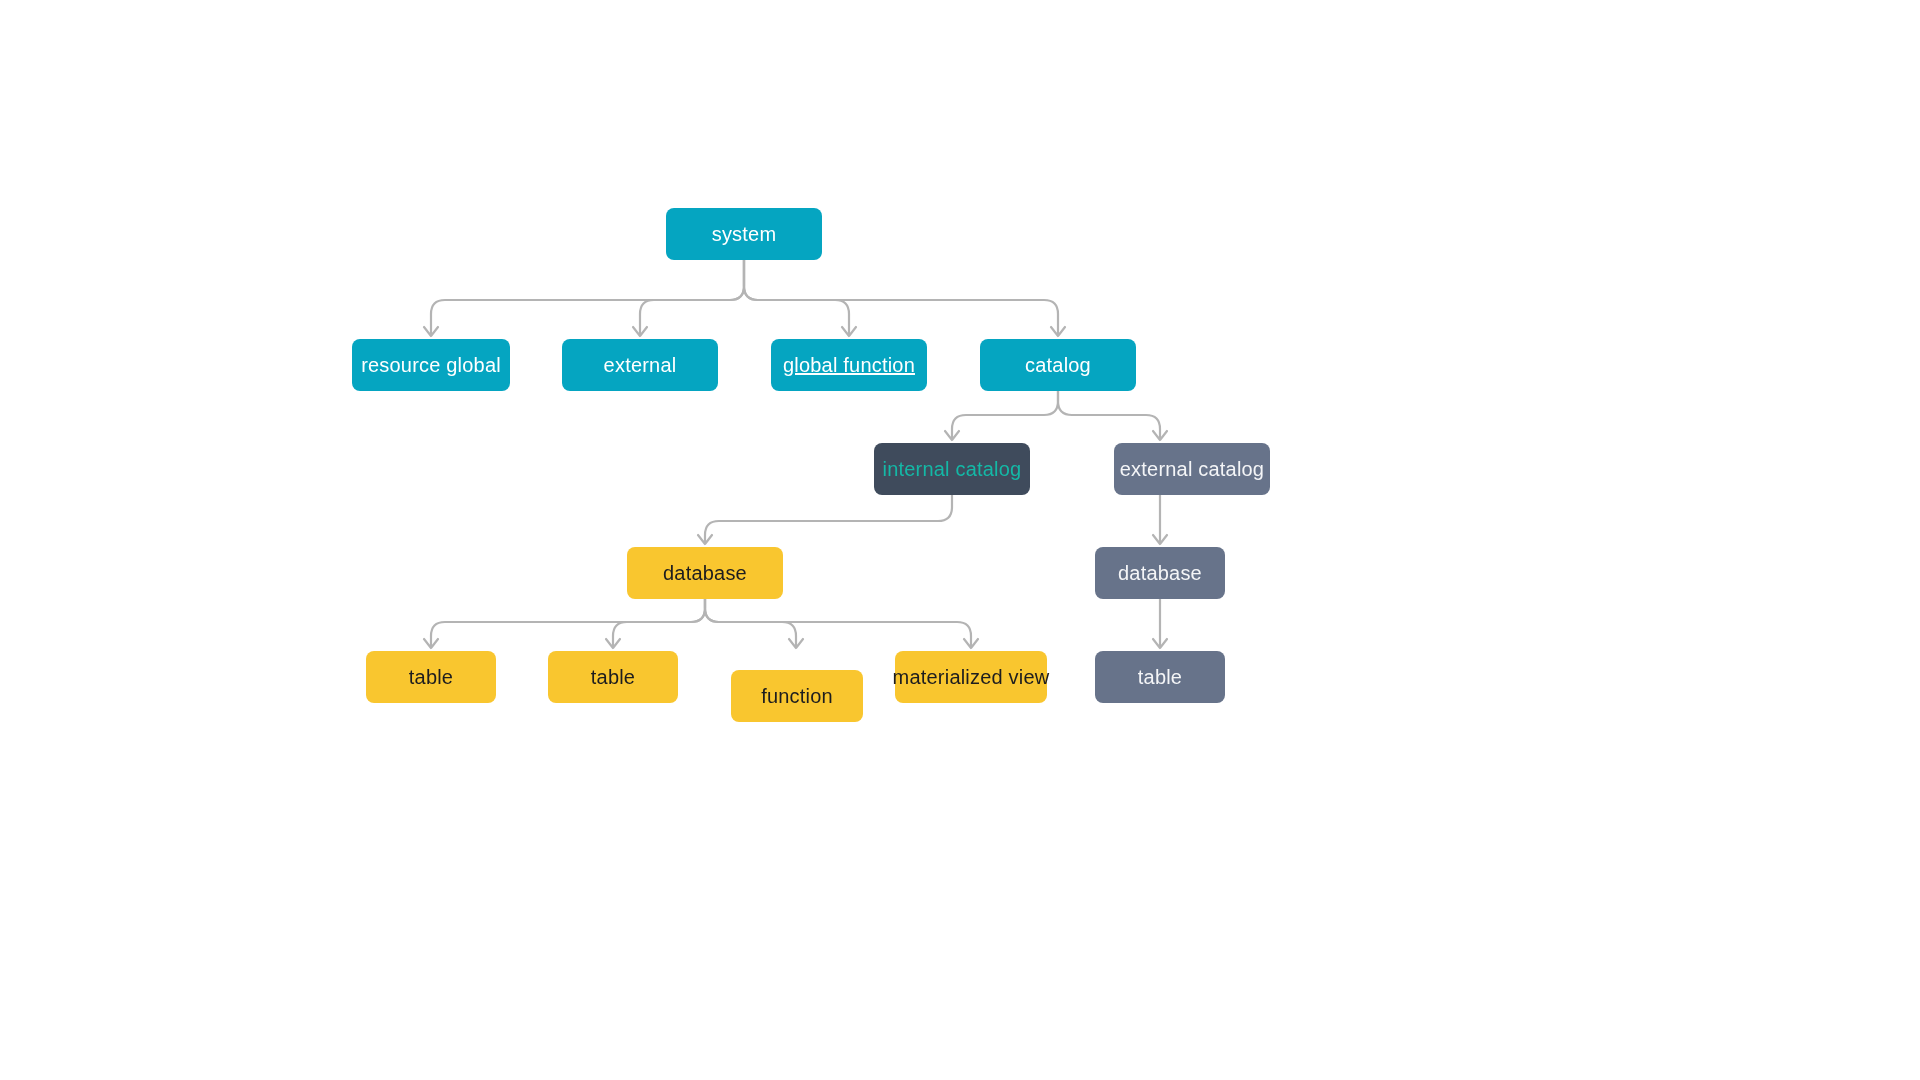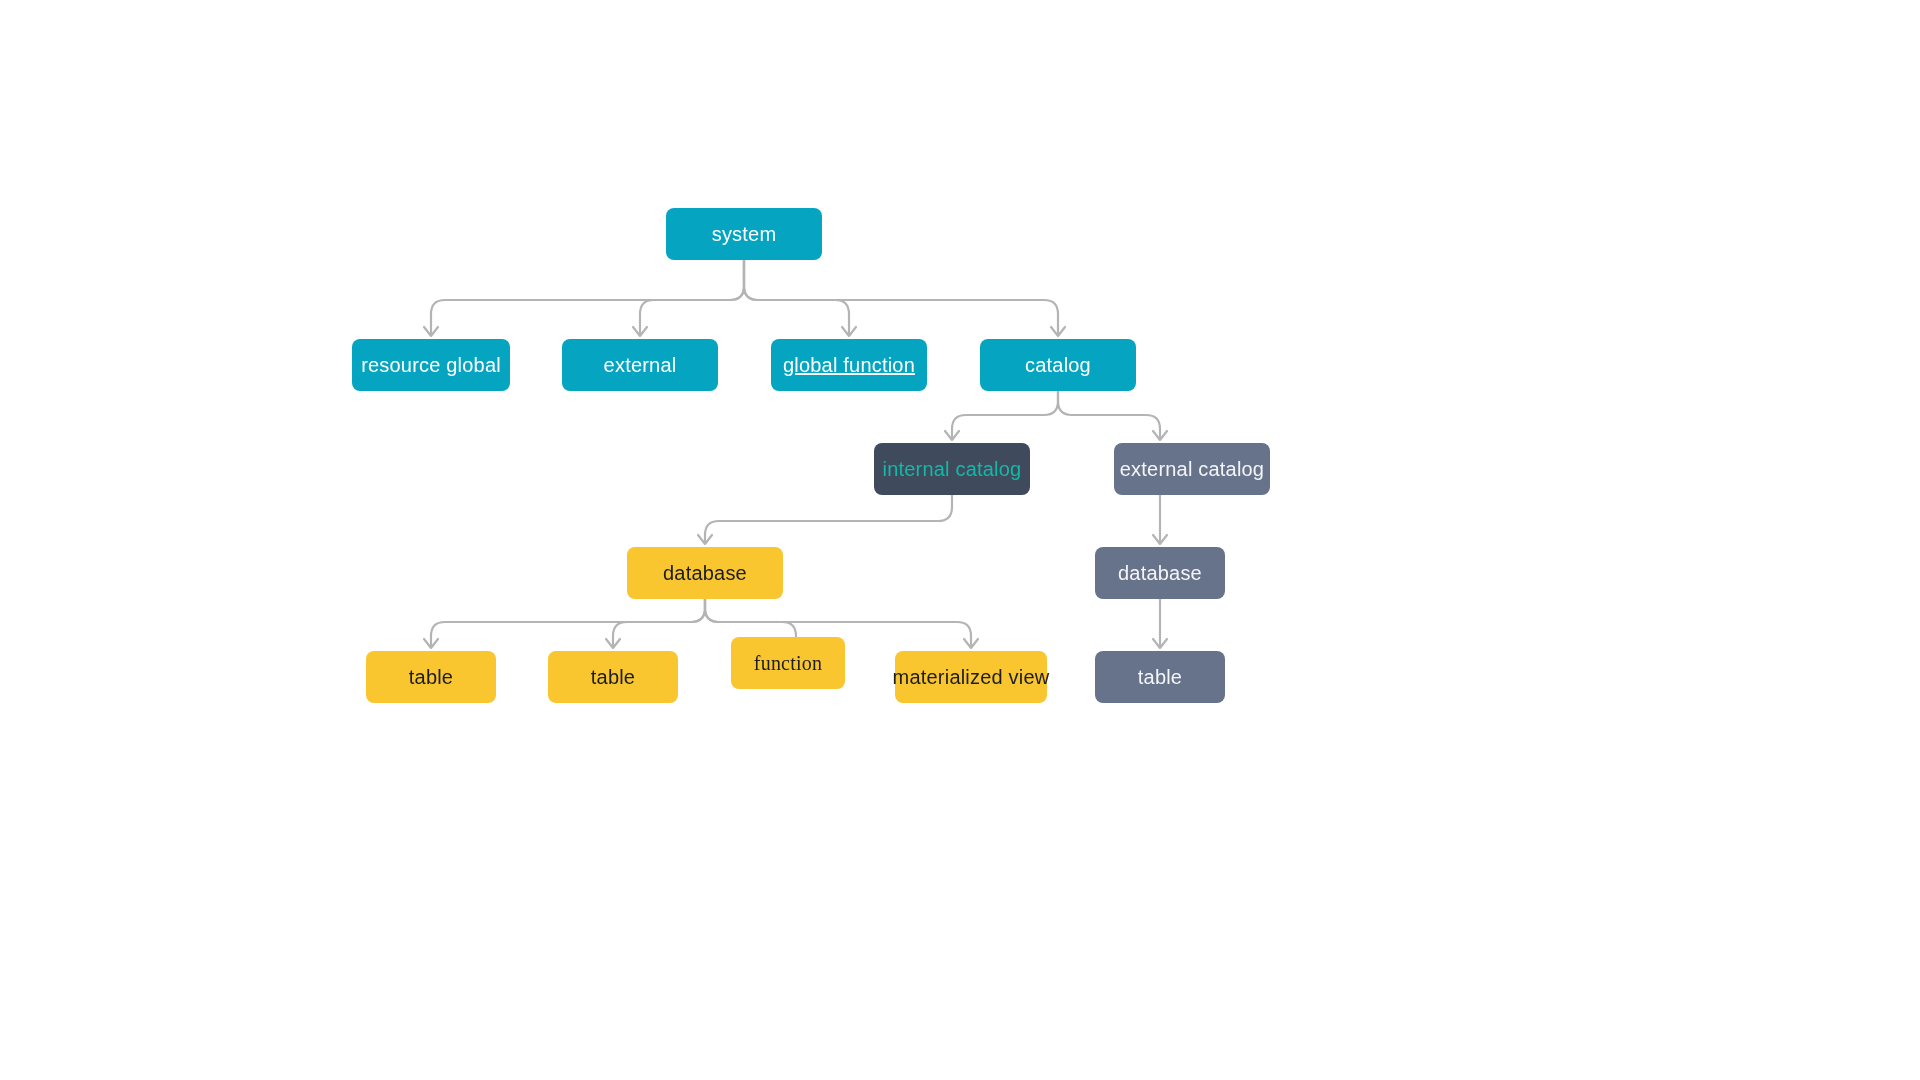--- a/index.html
+++ b/index.html
@@ -110,21 +110,21 @@
   <div class="node slate" style="left:1095px; top:547px; width:130px;">
     <span>database</span>
   </div>
 
   <div class="node yellow" style="left:366px; top:651px; width:130px;">
     <span>table</span>
   </div>
   <div class="node yellow" style="left:548px; top:651px; width:130px;">
     <span>table</span>
   </div>
-  <div class="node yellow" style="left:731px; top:637px; width:114px;font-family:Liberation Serif, serif;">
+  <div class="node yellow" style="left:731px; top:670px; width:132px;">
     <span>function</span>
   </div>
   <div class="node yellow" style="left:895px; top:651px; width:152px;">
     <span>materialized view</span>
   </div>
   <div class="node slate" style="left:1095px; top:651px; width:130px;">
     <span>table</span>
   </div>
 
 </div>

